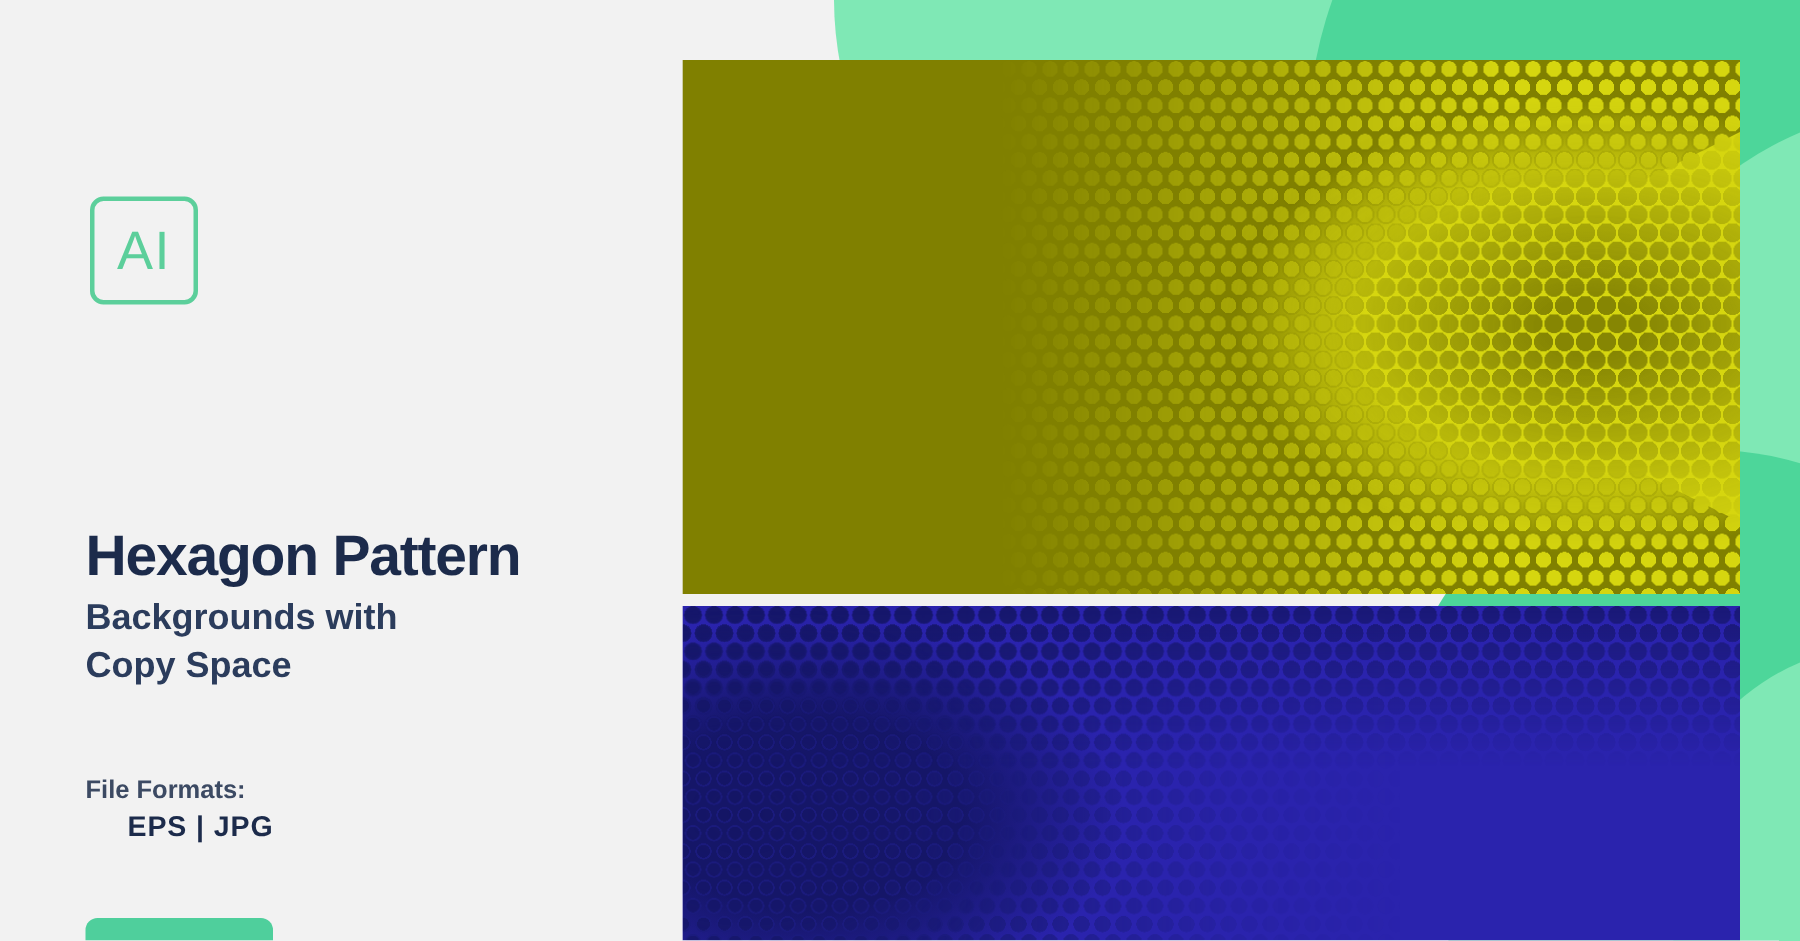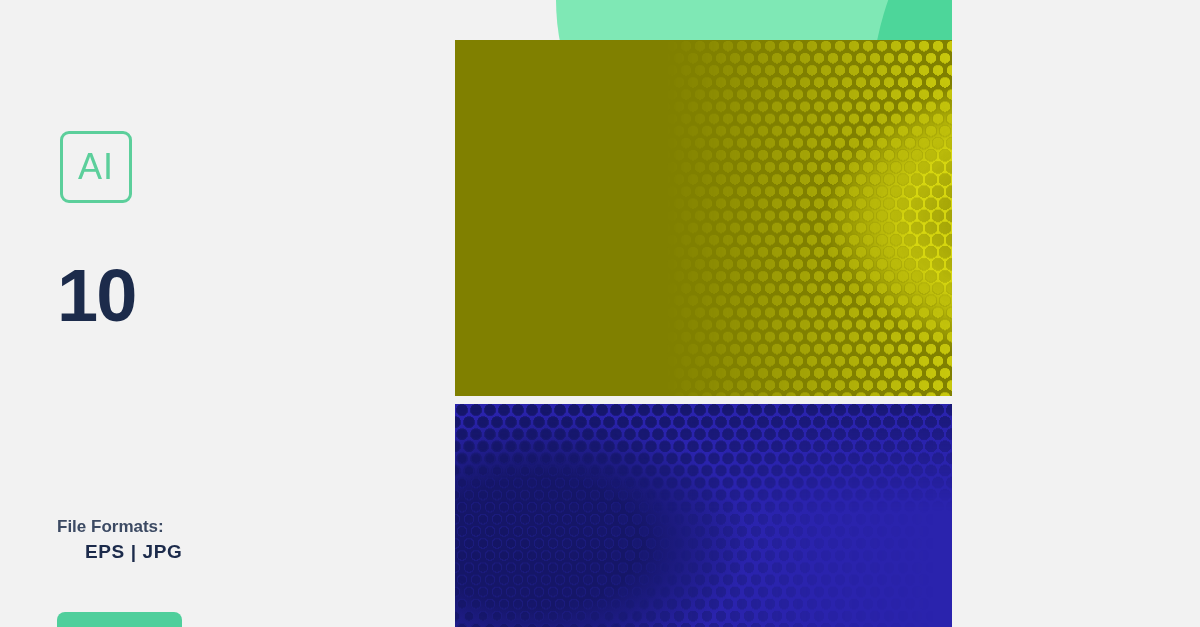--- a/index.html
+++ b/index.html
@@ -2,21 +2,21 @@
 <html><head>
 <meta charset="utf-8">
 <style>
   html,body{margin:0;padding:0;}
   body{
     width:1200px;height:627px;overflow:hidden;
     background:#f2f2f2;
     font-family:"Liberation Sans", sans-serif;
     position:relative;
   }
-  .stage{position:absolute;inset:0;width:952px;height:627px;overflow:hidden;background:#f2f2f2;}
+  .stage{position:absolute;inset:0;width:1200px;height:627px;overflow:hidden;background:#f2f2f2;}
 
   
   .blob{position:absolute;border-radius:50%;}
   .blob-a{ left:556px; top:-236px; width:470px; height:470px; background:#7fe8b5; }
   .blob-b{ left:872px; top:-186px; width:560px; height:560px; background:#4dd69a; }
   .blob-c{ left:930px; top:300px;  width:420px; height:420px; background:#4dd69a; }
   .blob-d{ left:1060px;top:70px;   width:460px; height:460px; background:#7fe8b5; }
   .blob-e{ left:1108px;top:430px;  width:300px; height:300px; background:#7fe8b5; }
 
   
@@ -163,23 +163,25 @@
     <div class="hex-field hex-blue-top layer"></div>
     <div class="hex-field hex-blue-halftone layer"></div>
   </div>
 
   <div class="left-col">
 
     <div class="ai-badge">
       <span>AI</span>
     </div>
 
-    <div class="count">10</div>
 
+    <div class="title">Hexagon Pattern</div>
 
+    <div class="subtitle" style="white-space:pre-line;">Backgrounds with
+Copy Space</div>
 
     <div class="formats-label">File Formats:</div>
     <div class="formats-value">EPS  |  JPG</div>
 
     <button class="cta-button"></button>
   </div>
 
 </div>
 
 </body></html>

